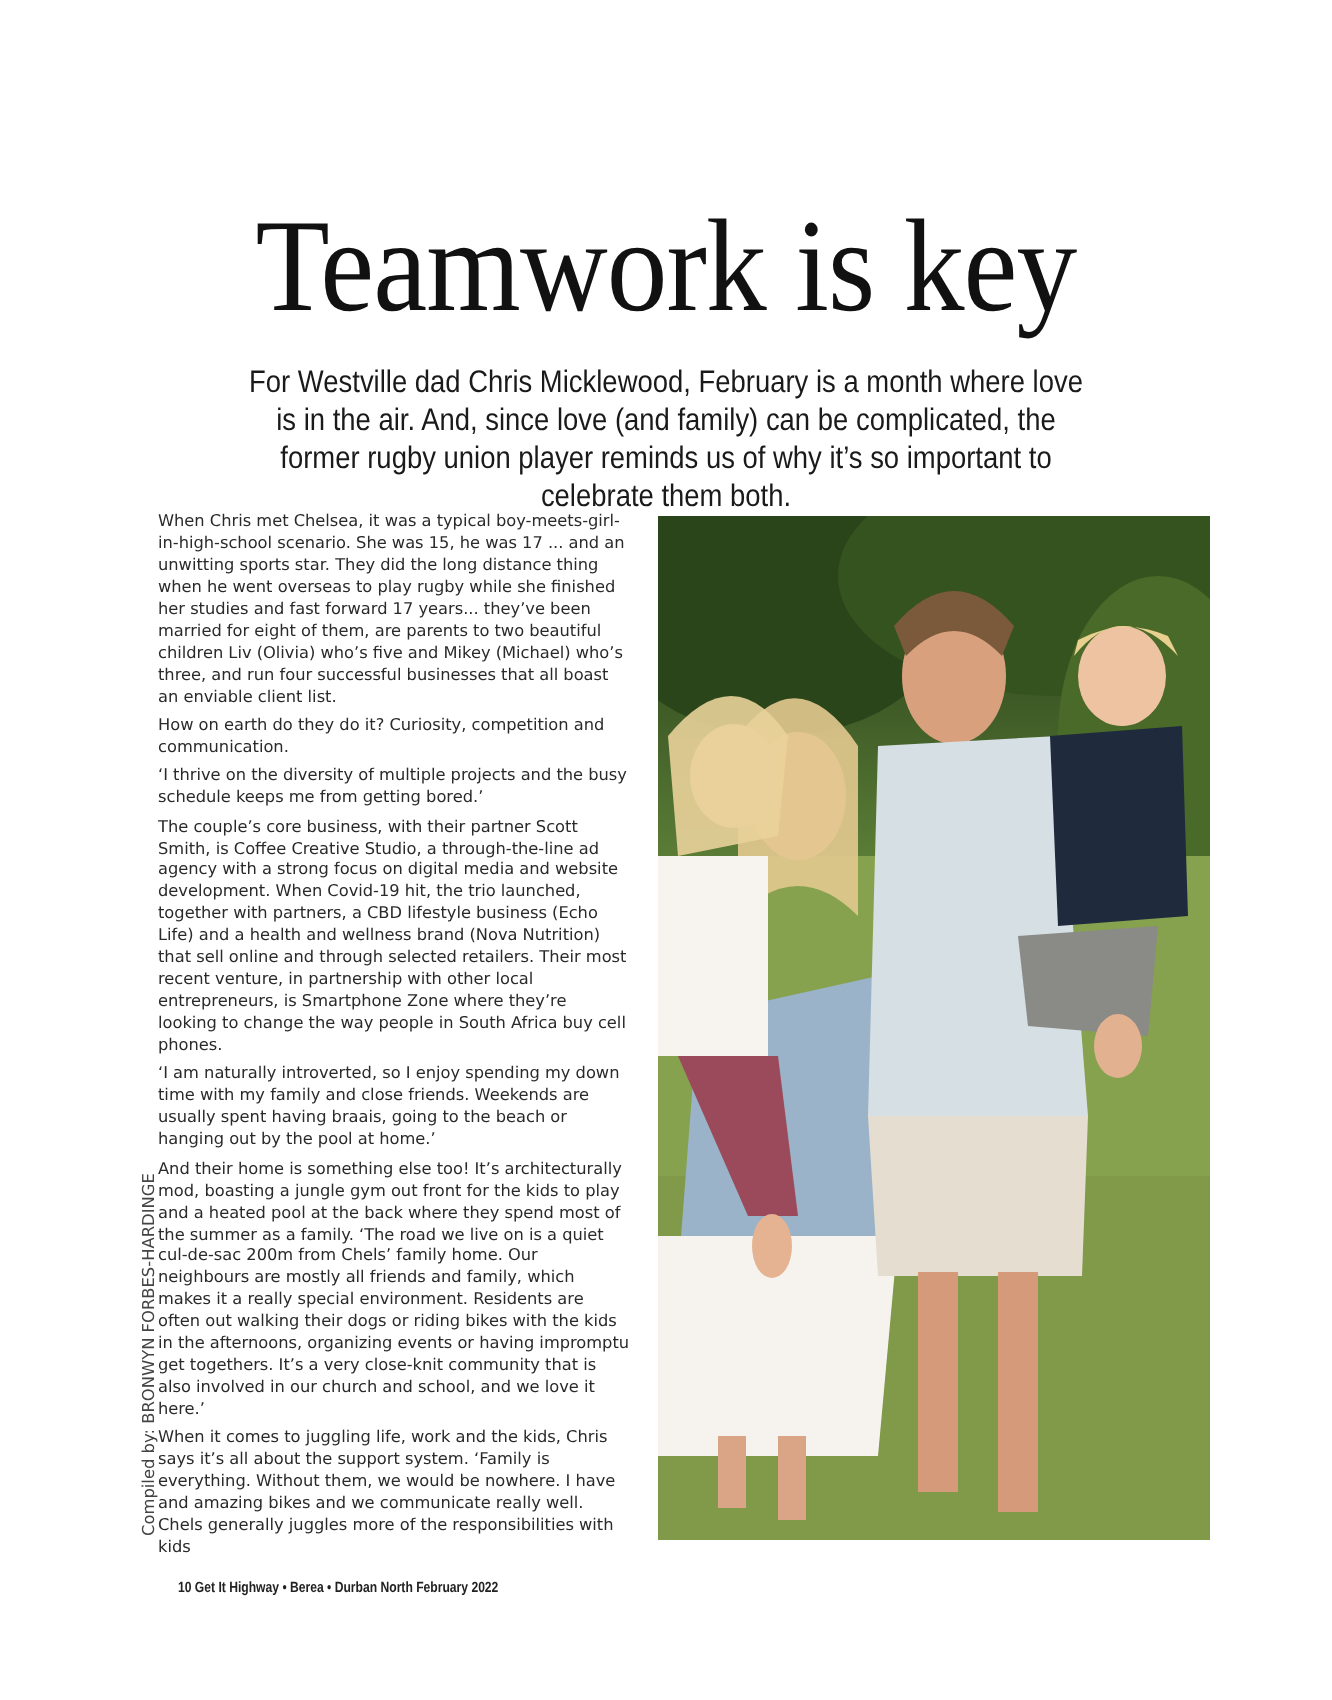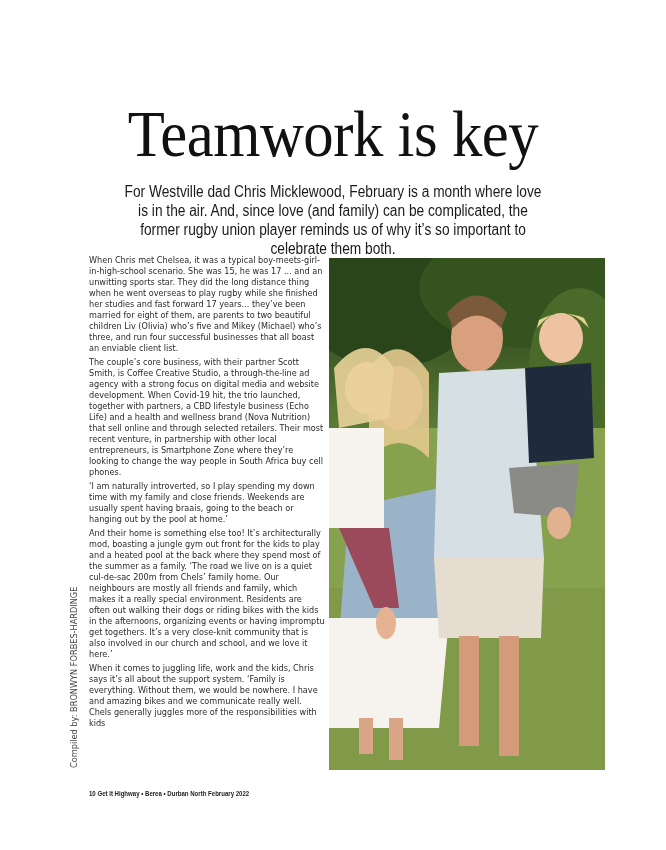--- a/index.html
+++ b/index.html
@@ -12,21 +12,21 @@
     font-family: "Liberation Serif", "DejaVu Serif", serif; font-size: 66px; line-height: 80px;
     color: #111111; letter-spacing: -0.5px; margin: 0; font-weight: normal;
     transform: scaleX(0.92); transform-origin: 333px 0;
   }
   .standfirst {
     position: absolute; left: 90px; top: 182px; width: 486px; text-align: center;
     font-family: "Liberation Sans", sans-serif; font-size: 15.6px; line-height: 19px; color: #1a1a1a;
     transform: scaleX(0.88); transform-origin: 243px 0; margin: 0;
   }
   .body-col {
-    position: absolute; left: 89px; top: 255px; width: 236px;
+    position: absolute; left: 79px; top: 255px; width: 236px;
     font-family: "DejaVu Sans", sans-serif; font-size: 8.15px; line-height: 10.95px; color: #2a2a2a;
   }
   .body-col p { margin: 0 0 3.4px 0; }
   .byline {
     position: absolute; left: 68px; top: 768px; width: 180px; height: 12px;
     transform-origin: 0 0; transform: rotate(-90deg);
     font-family: "DejaVu Sans", sans-serif; font-size: 8.2px; line-height: 12px; color: #444;
     white-space: nowrap;
   }
   .photo {
@@ -40,22 +40,24 @@
   }
 </style>
 </head>
 <body>
 
 <h1 class="headline">Teamwork is key</h1>
 <p class="standfirst">For Westville dad Chris Micklewood, February is a month where love is in the air. And, since love (and family) can be complicated, the former rugby union player reminds us of why it’s so important to celebrate them both.</p>
 
 <div class="body-col">
   <p>When Chris met Chelsea, it was a typical boy-meets-girl-in-high-school scenario. She was 15, he was 17 ... and an unwitting sports star.  They did the long distance thing when he went overseas to play rugby while she finished her studies and fast forward 17 years... they’ve been married for eight of them, are parents to two beautiful children Liv (Olivia) who’s five and Mikey (Michael) who’s three, and run four successful businesses that all boast an enviable client list.</p>
+  <p>How on earth do they do it? Curiosity, competition and communication.</p>
+  <p>‘I thrive on the diversity of multiple projects and the busy schedule keeps me from getting bored.’</p>
   <p>The couple’s core business, with their partner Scott Smith, is Coffee Creative Studio, a through-the-line ad agency with a strong focus on digital media and website development. When Covid-19 hit, the trio launched, together with partners, a CBD lifestyle business (Echo Life) and a health and wellness brand (Nova Nutrition) that sell online and through selected retailers. Their most recent venture, in partnership with other local entrepreneurs, is Smartphone Zone where they’re looking to change the way people in South Africa buy cell phones.</p>
-  <p>‘I am naturally introverted, so I play spending my down time with my family and close friends. Weekends are usually spent having braais, going to the beach or hanging out by the pool at home.’</p>
+  <p>‘I am naturally introverted, so I enjoy spending my down time with my family and close friends. Weekends are usually spent having braais, going to the beach or hanging out by the pool at home.’</p>
   <p>And their home is something else too! It’s architecturally mod, boasting a jungle gym out front for the kids to play and a heated pool at the back where they spend most of the summer as a family.  ‘The road we live on is a quiet cul-de-sac 200m from Chels’ family home. Our neighbours are mostly all friends and family, which makes it a really special environment. Residents are often out walking their dogs or riding bikes with the kids in the afternoons, organizing events or having impromptu get togethers. It’s a very close-knit community that is also involved in our church and school, and we love it here.’</p>
   <p>When it comes to juggling life, work and the kids, Chris says it’s all about the support system. ‘Family is everything. Without them, we would be nowhere. I have and amazing bikes and we communicate really well. Chels generally juggles more of the responsibilities with kids</p>
 </div>
 
 <div class="byline">Compiled by: BRONWYN FORBES-HARDINGE</div>
 
 <div class="photo" title="Family photo: Chris and Chelsea Micklewood holding their children Liv and Mikey on a lawn">
   <svg width="276" height="512" viewBox="0 0 276 512">
 
     <ellipse cx="60" cy="40" rx="90" ry="70" fill="#2b451b"></ellipse>

